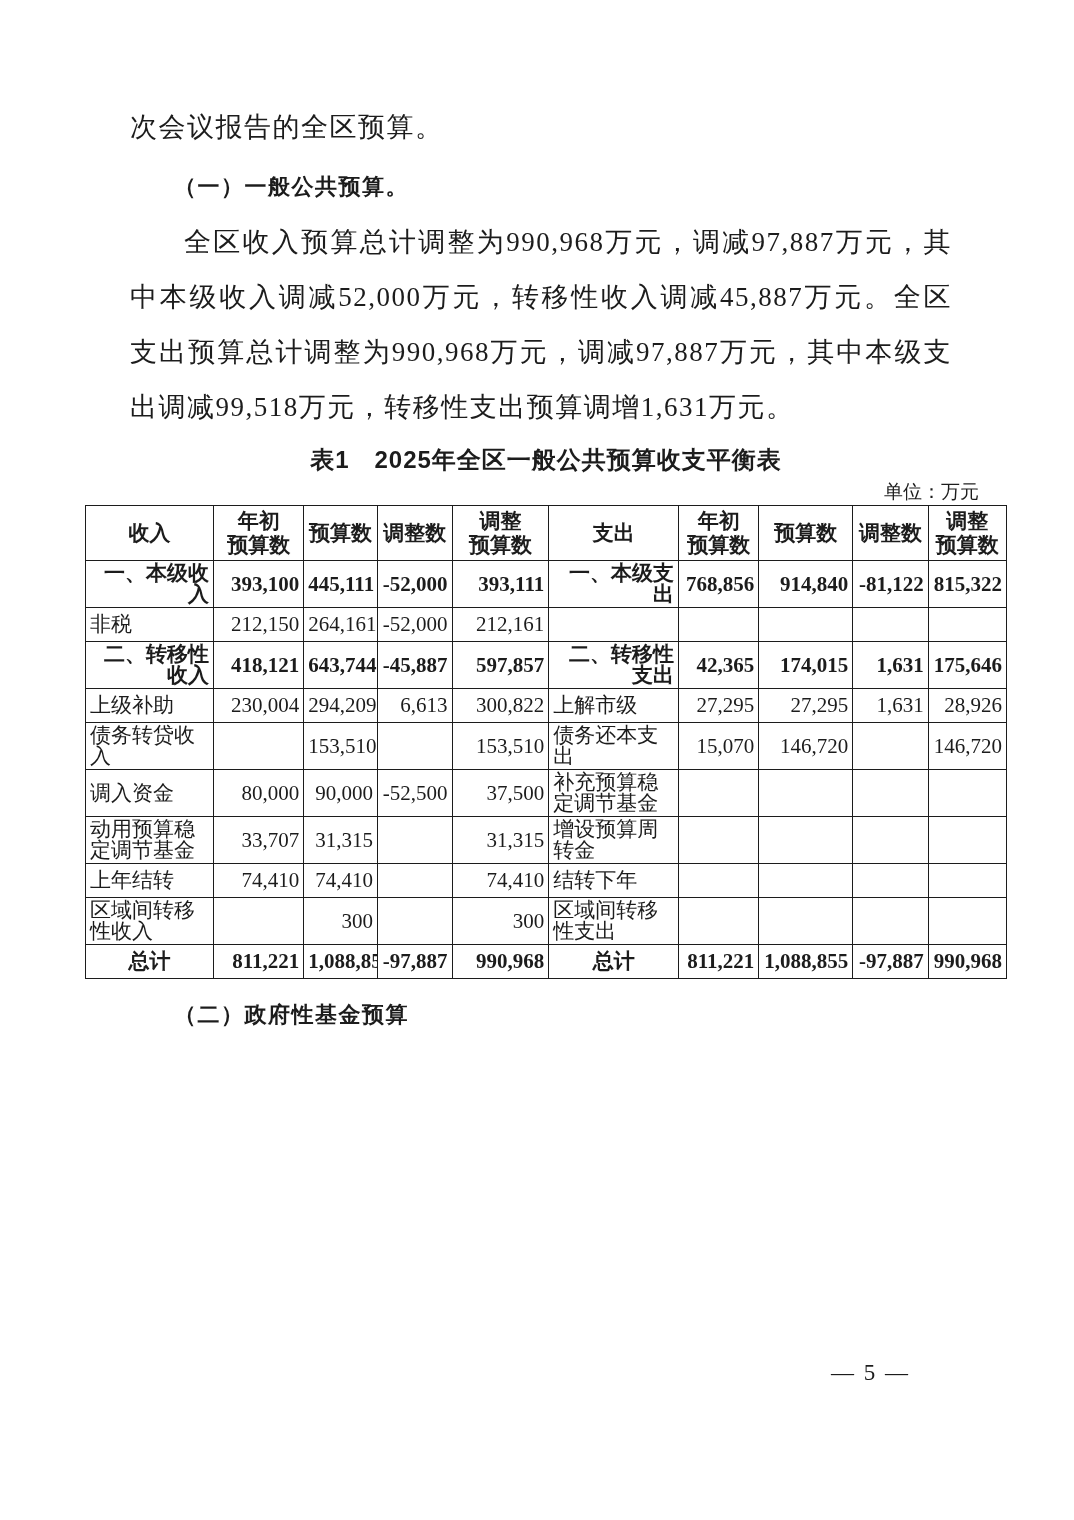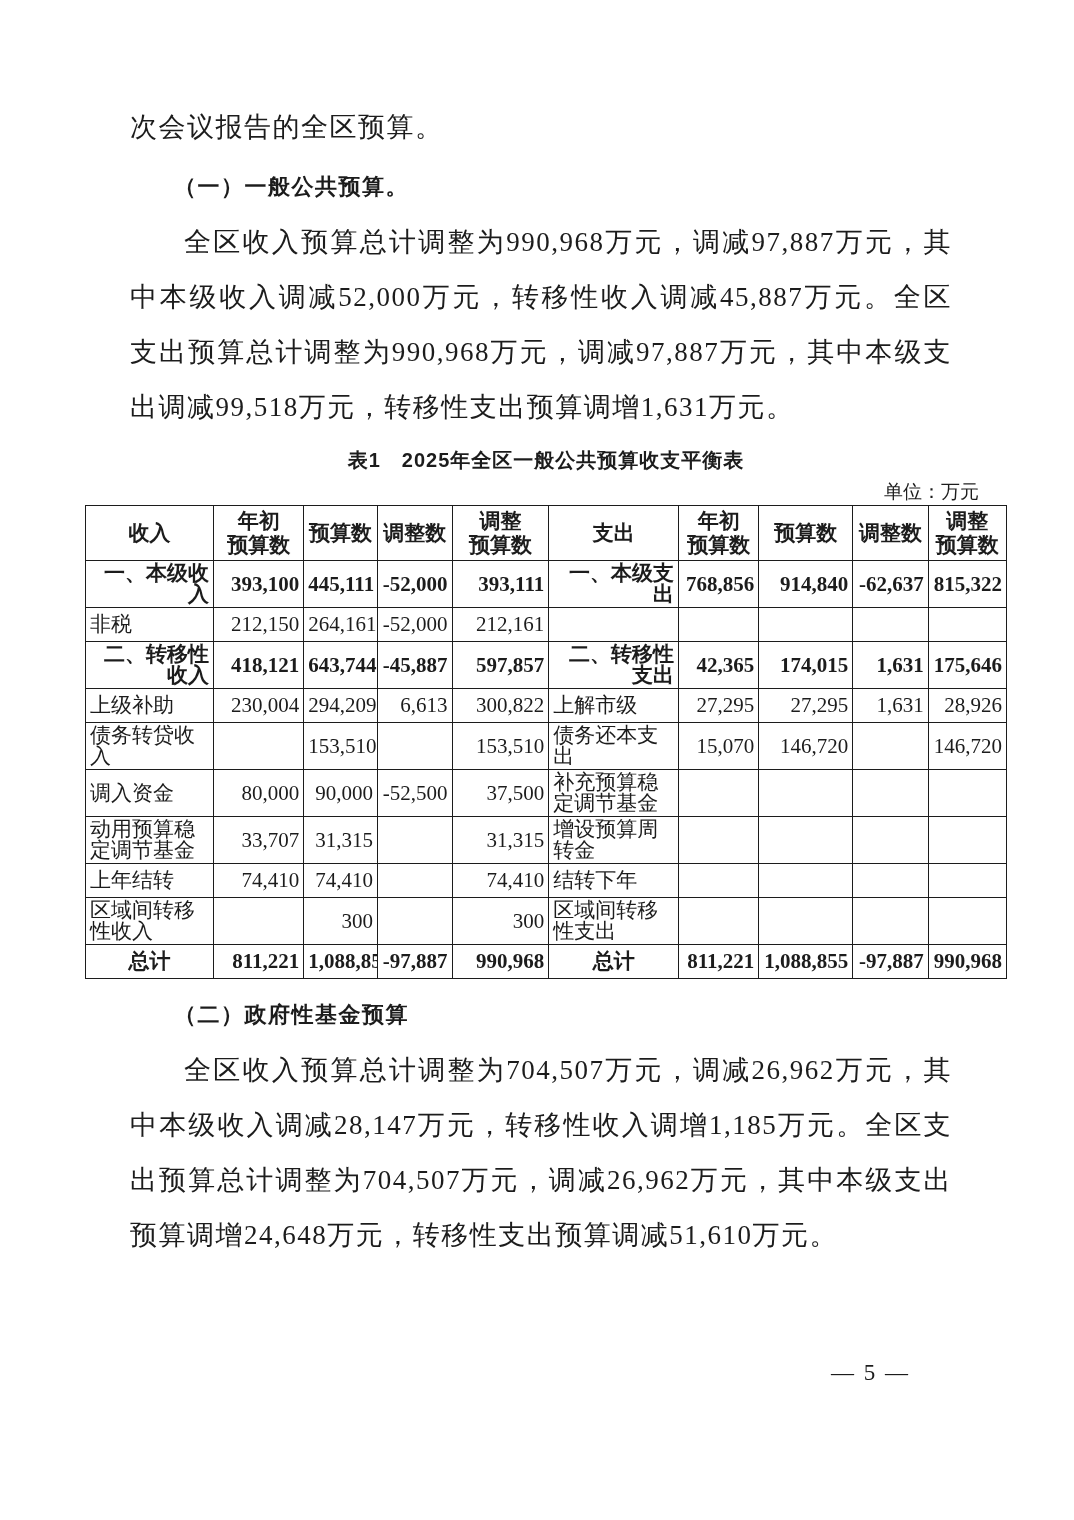--- a/index.html
+++ b/index.html
@@ -25,21 +25,21 @@
   .heading {
     font-size:22px; font-weight:bold;
     height:56px; line-height:56px;
     text-indent:2em; letter-spacing:1.5px;
     margin-top:4px;
   }
   .table-title {
     width:922px; margin-left:85px; margin-top:6px;
     text-align:center;
     font-family:"Liberation Sans","DejaVu Sans",sans-serif;
-    font-weight:bold; font-size:20px;
+    font-weight:bold; font-size:24px;
     height:38px; line-height:38px;
     letter-spacing:1px;
   }
   .unit-row {
     width:922px; margin-left:85px;
     text-align:right;
     font-size:19px; height:26px; line-height:26px;
     padding-right:28px; box-sizing:border-box;
   }
   table.balance {
@@ -122,21 +122,21 @@
     <tbody>
         <tr class="bold">
           <td class="lbl">一、本级收入</td>
           <td class="num">393,100</td>
           <td class="num">445,111</td>
           <td class="num">-52,000</td>
           <td class="num">393,111</td>
           <td class="lbl">一、本级支出</td>
           <td class="num">768,856</td>
           <td class="num">914,840</td>
-          <td class="num">-62,637</td>
+          <td class="num">-81,122</td>
           <td class="num">815,322</td>
         </tr>
         <tr>
           <td class="lbl">非税</td>
           <td class="num">212,150</td>
           <td class="num">264,161</td>
           <td class="num">-52,000</td>
           <td class="num">212,161</td>
           <td class="lbl"></td>
           <td class="num"></td>
@@ -238,23 +238,17 @@
           <td class="num">811,221</td>
           <td class="num">1,088,855</td>
           <td class="num">-97,887</td>
           <td class="num">990,968</td>
         </tr>
       </tbody>
   </table>
 
   <div class="textcol sect2">
     <div class="heading">（二）政府性基金预算</div>
-    <div>
-        <div class="bodyline indent full">全区收入预算总计调整为704,507万元，调减26,962万元，其</div>
-        <div class="bodyline full">中本级收入调减28,147万元，转移性收入调增1,185万元。全区支</div>
-        <div class="bodyline full">出预算总计调整为704,507万元，调减26,962万元，其中本级支出</div>
-        <div class="bodyline">预算调增24,648万元，转移性支出预算调减51,610万元。</div>
-      </div>
   </div>
 
   <div class="pagenum">— 5 —</div>
 
 </div>
 
 </body></html>

